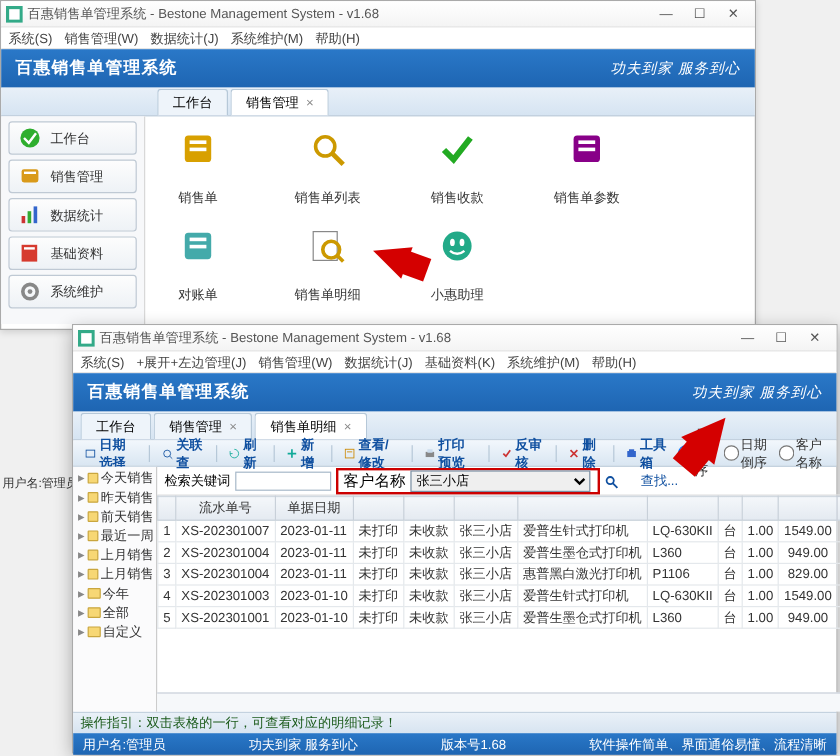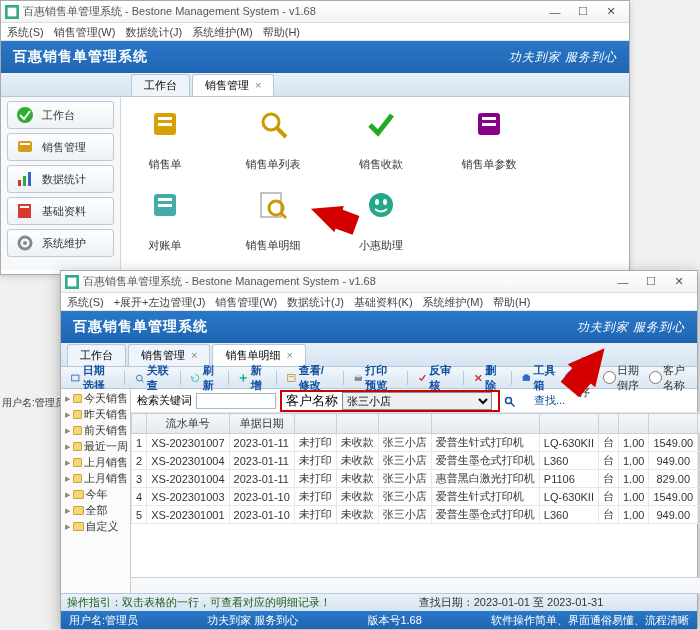--- a/index.html
+++ b/index.html
@@ -479,21 +479,20 @@
               <td class="num">949.00</td>
             </tr>
           </tbody>
         </table>
       <div class="sumrow"></div>
     </div>
   </div>
 
   <div class="statusbar">
     <span>操作指引：双击表格的一行，可查看对应的明细记录！</span>
-    <span class="mid">查找日期：2023-01-01 至 2023-01-31</span>
     <span></span>
   </div>
   <div class="footerbar">
     <span>用户名:管理员</span>
     <span>功夫到家 服务到心</span>
     <span>版本号1.68</span>
     <span>软件操作简单、界面通俗易懂、流程清晰</span>
   </div>
 </div>
 

